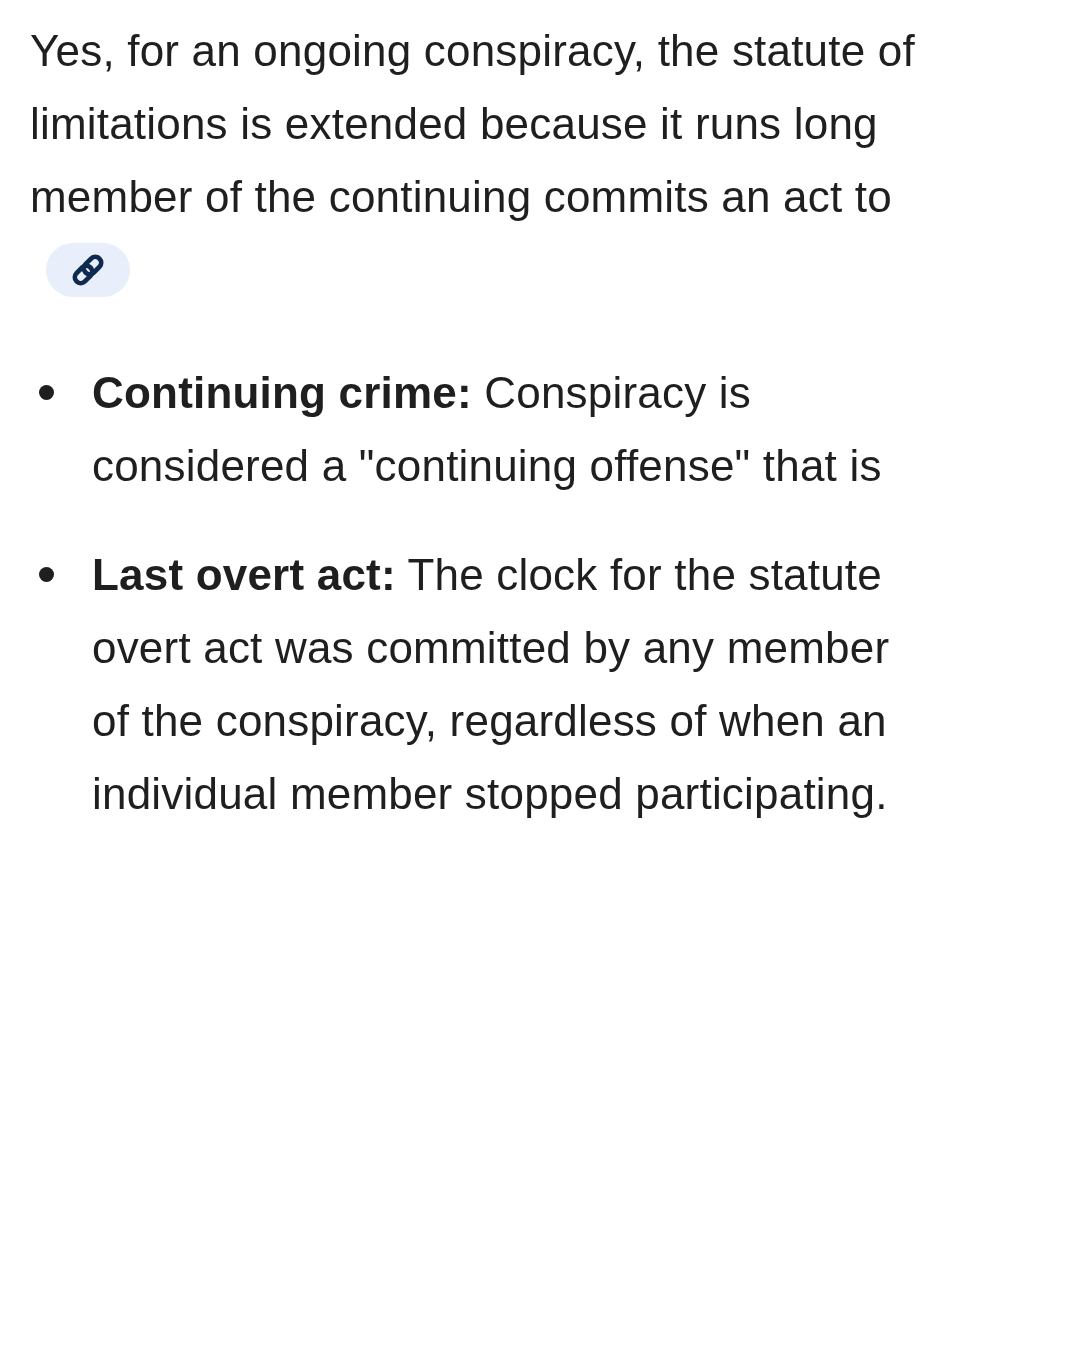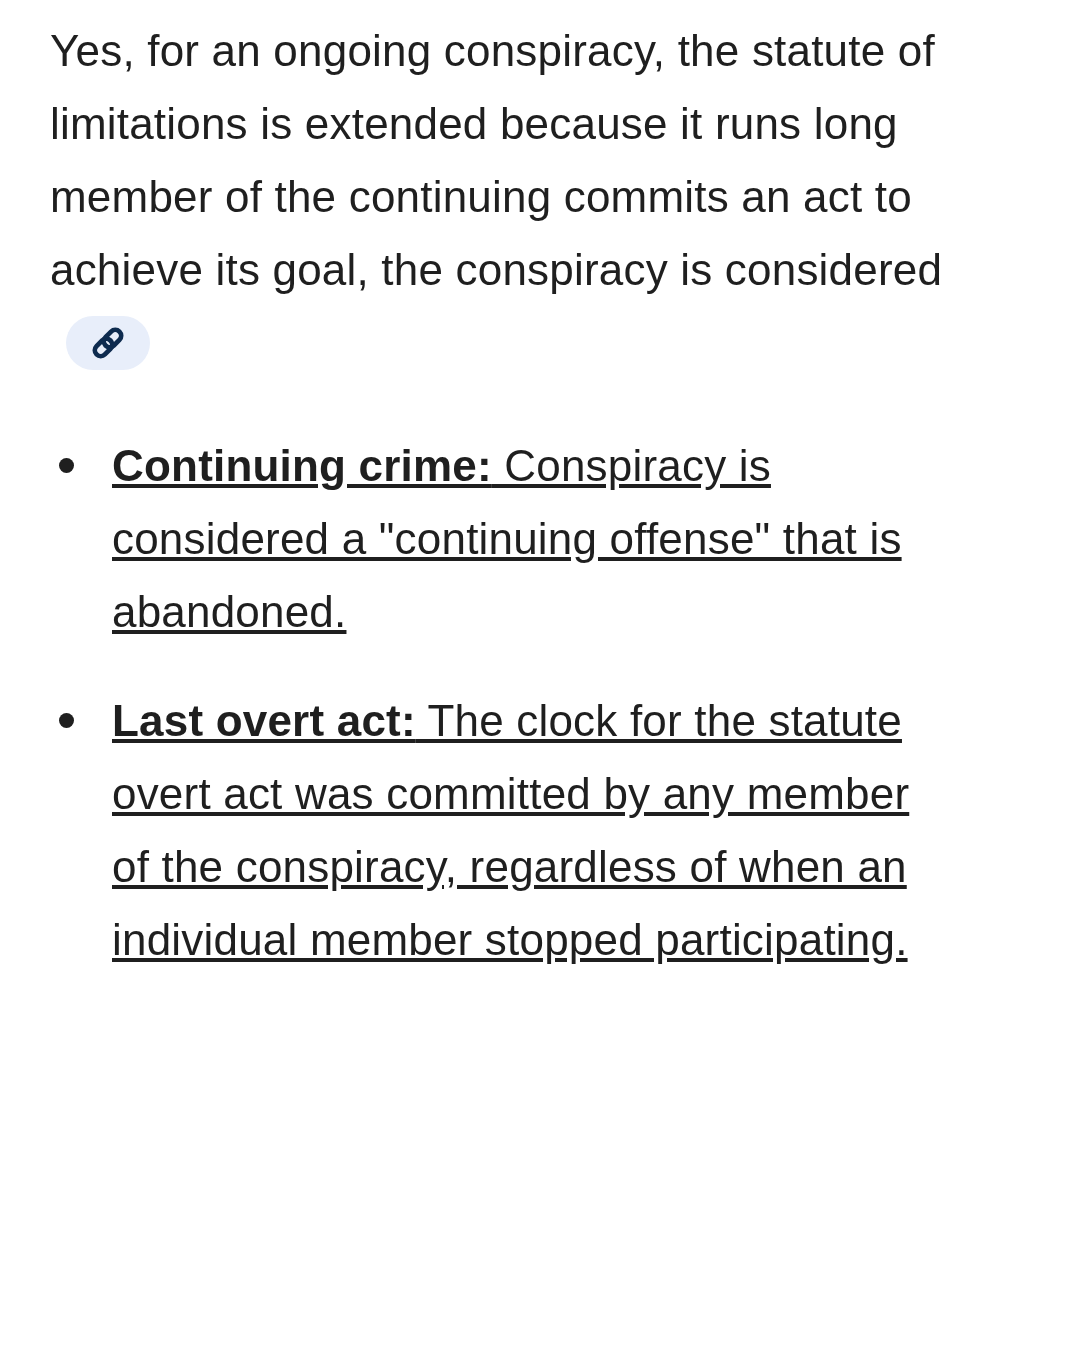--- a/index.html
+++ b/index.html
@@ -10,21 +10,21 @@
   }
   * { margin: 0; padding: 0; box-sizing: border-box; }
   html, body {
     width: 1080px;
     height: 1346px;
     background: var(--background);
     overflow: hidden;
     font-family: "Liberation Sans", "DejaVu Sans", sans-serif;
   }
   .answer-body {
-    padding: 14px 50px 0 50px;
+    padding: 14px 50px 0 30px;
     color: var(--text);
   }
   .line {
     display: block;
     white-space: pre;
     font-size: 44px;
     line-height: 73px;
     letter-spacing: 0.2px;
     color: var(--text);
   }
@@ -50,21 +50,20 @@
     display: block;
   }
   
   .bullet-list {
     list-style: none;
     margin-top: 50px;
   }
   .list-item {
     position: relative;
     padding-left: 62px;
-    text-decoration: underline;
   }
   .list-item + .list-item { margin-top: 36px; }
   .bullet-marker {
     position: absolute;
     left: 9px;
     top: 29px;
     width: 15px;
     height: 15px;
     border-radius: 50%;
     background: var(--text);
@@ -72,36 +71,34 @@
 </style>
 </head>
 <body>
 
 <div class="answer-body">
 
   <div>
     <span class="line">Yes, for an ongoing conspiracy, the statute of</span>
     <span class="line">limitations is extended because it runs long</span>
     <span class="line">member of the continuing commits an act to</span>
-    <span class="line">achieve its goal, the conspiracy is considered</span>
     <span class="line"><span class="link-chip"><svg viewBox="0 0 24 24" fill="none" stroke="currentColor" stroke-width="3" xmlns="http://www.w3.org/2000/svg">
           <g transform="rotate(-45 12 12)">
             <rect x="1.8" y="8.3" width="12.4" height="7.4" rx="3.7"></rect>
             <rect x="9.8" y="8.3" width="12.4" height="7.4" rx="3.7"></rect>
           </g>
         </svg></span></span>
   </div>
 
   <ul class="bullet-list">
 
     <li class="list-item">
       <span class="bullet-marker"></span>
       <span class="line"><span class="bold">Continuing crime:</span><span> Conspiracy is</span></span>
       <span class="line">considered a "continuing offense" that is</span>
-      <span class="line">abandoned.</span>
     </li>
 
     <li class="list-item">
       <span class="bullet-marker"></span>
       <span class="line"><span class="bold">Last overt act:</span><span> The clock for the statute</span></span>
       <span class="line">overt act was committed by any member</span>
       <span class="line">of the conspiracy, regardless of when an</span>
       <span class="line">individual member stopped participating.</span>
     </li>
 

